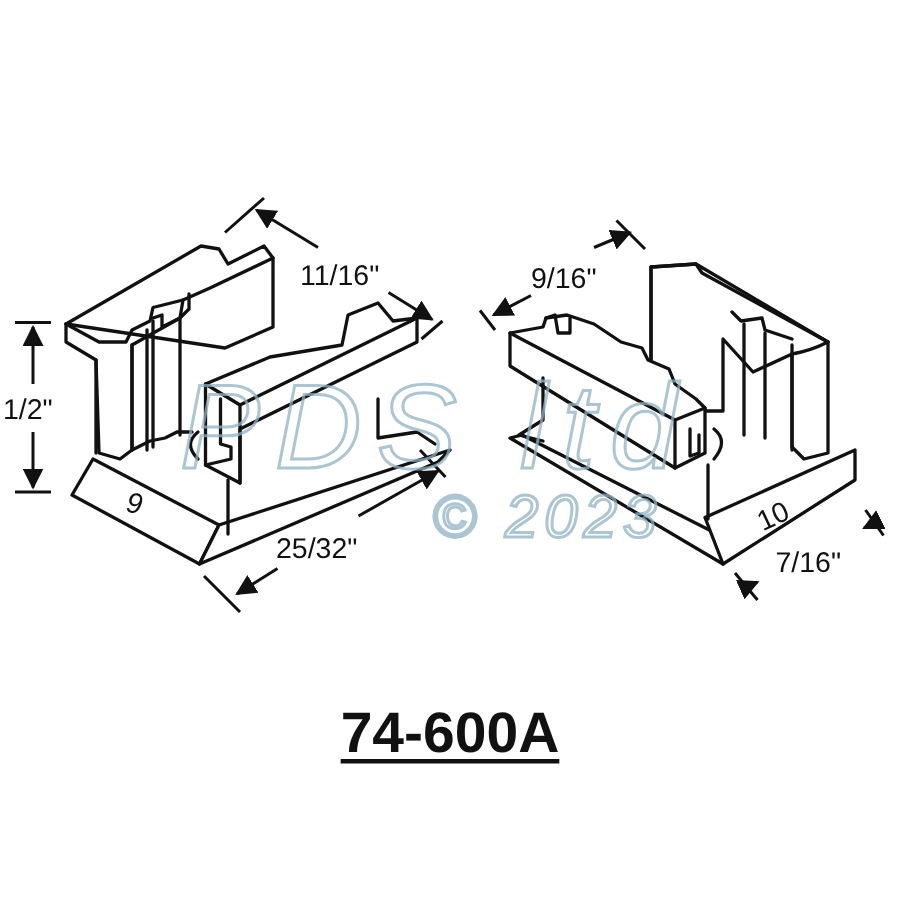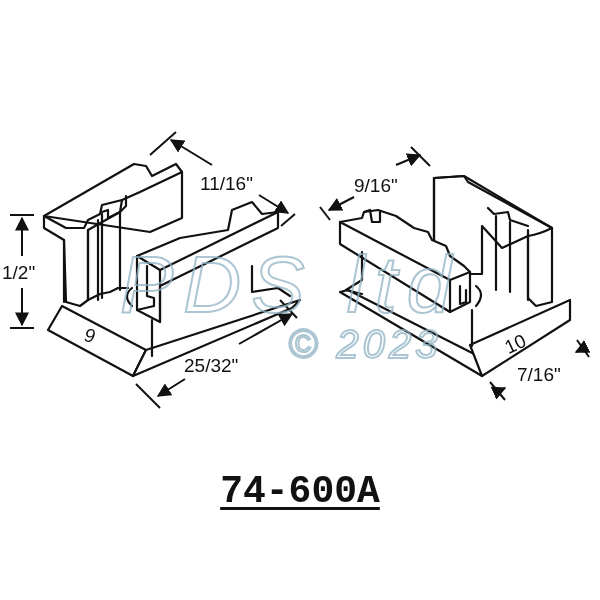--- a/index.html
+++ b/index.html
@@ -8,21 +8,21 @@
     .ln { fill: none; stroke: #111; stroke-width: 2.2; stroke-linejoin: round; stroke-linecap: round; }
     .fill { fill: #ffffff; stroke: #111; stroke-width: 2.2; stroke-linejoin: round; }
     .dim { fill: none; stroke: #111; stroke-width: 2; }
     .arrow { fill: #111; }
     .dimtxt { font-family: "Liberation Sans", sans-serif; font-size: 19px; fill: #111; }
     .wm { font-family: "Liberation Sans", sans-serif; font-style: italic; fill: none; stroke: #8fb3c4; stroke-width: 2; opacity: 0.75; }
     .title {
       position: absolute; left: 0; width: 600px; top: 468px; text-align: center;
       font-family: "Liberation Sans", sans-serif; font-weight: bold; font-size: 38px; color: #111;
     }
-    .title span { text-decoration: underline; text-decoration-thickness: 3px; text-underline-offset: 5px; font-family: Liberation Mono, monospace; }
+    .title span { text-decoration: underline; text-decoration-thickness: 3px; text-underline-offset: 5px; }
   </style>
 </head>
 <body>
 
 <svg id="canvas" viewBox="0 0 600 600" xmlns="http://www.w3.org/2000/svg">
   <defs>
     <marker id="ah" viewBox="0 0 10 10" refX="9" refY="5" markerWidth="7" markerHeight="7" orient="auto-start-reverse">
       <path d="M0,0 L10,5 L0,10 z" class="arrow"></path>
     </marker>
   </defs>

